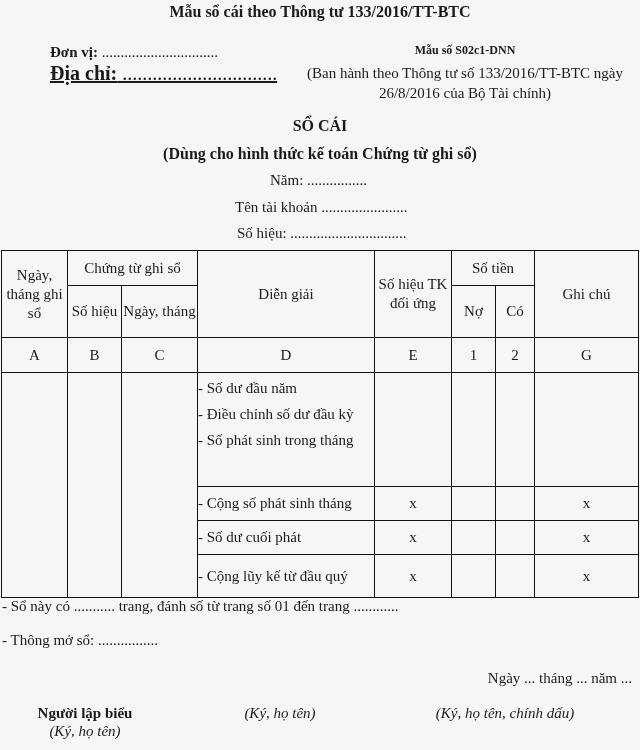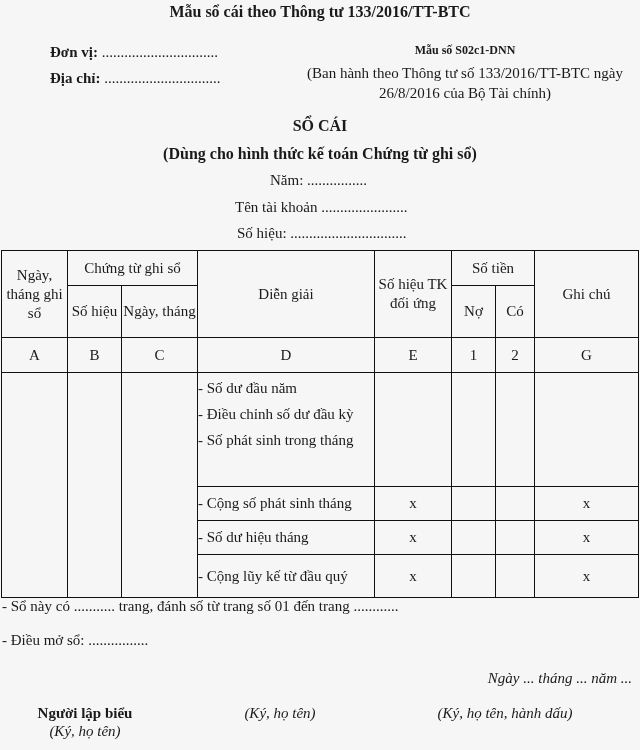--- a/index.html
+++ b/index.html
@@ -6,26 +6,26 @@
   body {
     width: 640px; height: 750px; overflow: hidden;
     background: #f6f6f7;
     font-family: "Liberation Serif", "DejaVu Serif", serif;
     color: #1a1a1a;
     position: relative;
     font-size: 15px;
   }
   .abs { position: absolute; }
   .bold { font-weight: bold; }
-  .italic { font-style: italic; }
+  .italic { }
   .center { text-align: center; }
 
   #title { left: 0; width: 640px; top: 3px; font-size: 16px; }
   #unit { left: 50px; top: 44px; font-size: 15px; }
-  #address { left: 50px; top: 70px; font-size: 15px; }
+  #address { left: 50px; top: 62px; font-size: 20px; text-decoration: underline; }
   #form-code { left: 290px; width: 350px; top: 43px; font-size: 12px; }
   #form-issued { left: 290px; width: 350px; top: 63px; font-size: 15px; line-height: 20px; }
   #book-title { left: 0; width: 640px; top: 117px; font-size: 16px; }
   #book-subtitle { left: 0; width: 640px; top: 145px; font-size: 16px; }
   #year-line { left: 270px; top: 172px; }
   #account-name-line { left: 235px; top: 199px; }
   #account-code-line { left: 237px; top: 225px; }
 
   table#ledger {
     position: absolute; left: 1px; top: 250px;
@@ -126,42 +126,42 @@
     <td></td>
   </tr>
   <tr style="height:34px">
     <td class="left">- Cộng số phát sinh tháng</td>
     <td>x</td>
     <td></td>
     <td></td>
     <td>x</td>
   </tr>
   <tr style="height:34px">
-    <td class="left">- Số dư hiệu tháng</td>
+    <td class="left">- Số dư cuối phát</td>
     <td>x</td>
     <td></td>
     <td></td>
     <td>x</td>
   </tr>
   <tr style="height:43px">
     <td class="left">- Cộng lũy kế từ đầu quý</td>
     <td>x</td>
     <td></td>
     <td></td>
     <td>x</td>
   </tr>
 </tbody>
   </table>
 
 <div id="pages-note" class="abs">- Sổ này có ........... trang, đánh số từ trang số 01 đến trang ............</div>
-<div id="open-date" class="abs">- Điều mở sổ: ................</div>
+<div id="open-date" class="abs">- Thông mở sổ: ................</div>
 <div id="date-line" class="abs italic">Ngày ... tháng ... năm ...</div>
 
 <div id="sig-1" class="abs sig">
   <div class="name">Người lập biểu</div>
   <div class="hint">(Ký, họ tên)</div>
 </div>
 <div id="sig-2" class="abs sig">
   <div class="hint">(Ký, họ tên)</div>
 </div>
 <div id="sig-3" class="abs sig">
-  <div class="hint">(Ký, họ tên, hành dấu)</div>
+  <div class="hint">(Ký, họ tên, chính dấu)</div>
 </div>
 
 </body></html>

